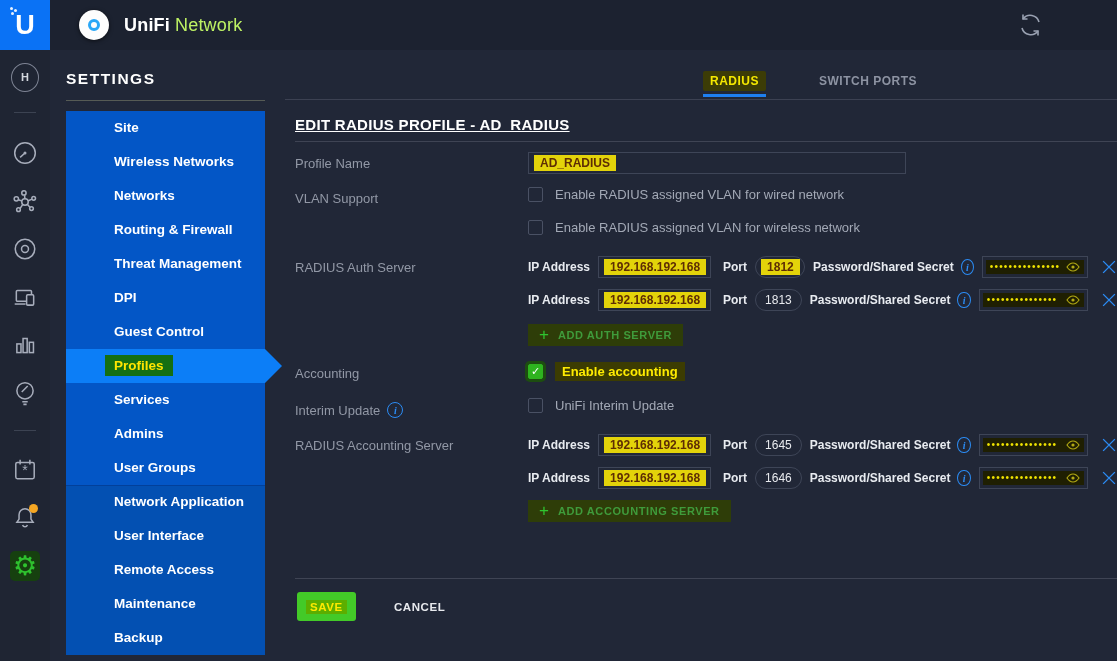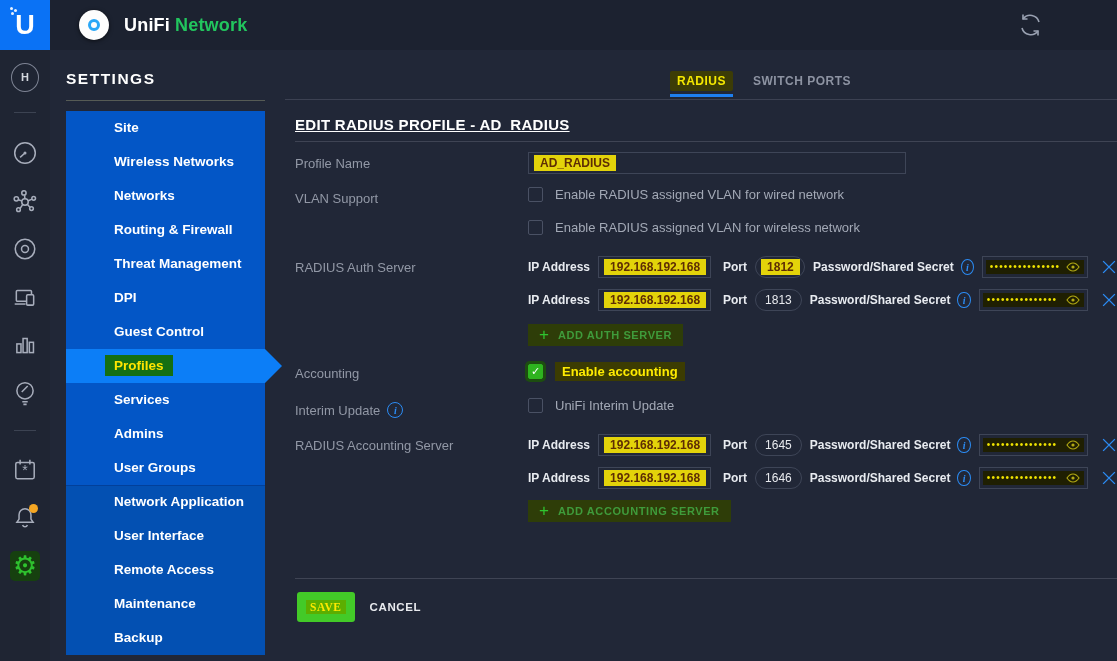--- a/index.html
+++ b/index.html
@@ -16,21 +16,21 @@
              display:flex; align-items:center; justify-content:center; cursor:pointer; }
   .logo-u { color:#fff; font-size:27px; font-weight:700; position:relative; }
   .logo-u::before { content:''; position:absolute; left:-4px; top:2px; width:3px; height:3px;
                     border-radius:50%; background:#fff; box-shadow:3px -3px 0 0 #fff, -1px -5px 0 0 #fff; opacity:.9; }
   .brand { position:absolute; left:79px; top:10px; display:flex; align-items:center; gap:15px; }
   .ap-icon { width:30px; height:30px; background:#fdfdfd; border-radius:50%;
              display:flex; align-items:center; justify-content:center; box-shadow:0 1px 4px rgba(0,0,0,.6); }
   .ap-ring { width:12px; height:12px; border:3.5px solid #2aa7f7; border-radius:50%; }
   .brand-text { color:#fff; font-size:18px; letter-spacing:.2px; }
   .brand-text b { font-weight:700; margin-right:5px; }
-  .brand-text .lite { color:#22c55e; font-weight:700; }
+  .brand-text .lite { color:#bef264; font-weight:400; }
   .hdr-right { position:absolute; right:20px; top:7px; display:flex; align-items:flex-start; gap:16px;flex-direction:column; }
   .refresh { cursor:pointer; margin-top:6px; }
   .site-switch { display:flex; flex-direction:column; cursor:pointer; }
   .site-label { color:#8b93a6; font-size:9.5px; letter-spacing:.8px; }
   .site-value { color:#e2e5ea; font-size:14.5px; display:flex; align-items:center; gap:9px; }
   .chev { width:8px; height:8px; border-right:1.8px solid #aeb4c2; border-bottom:1.8px solid #aeb4c2;
           transform:rotate(45deg); margin-top:-4px; }
 
   
   .rail { position:absolute; left:0; top:50px; width:50px; height:611px; background:#1f2533; }
@@ -55,21 +55,21 @@
         font-weight:600; cursor:pointer; position:relative; white-space:nowrap; }
   .mi.g2 { background:#0350b2; }
   .mi.g2-first { box-shadow:inset 0 1px 0 #02409a; }
   .mi.active { background:#0c7ef7; }
   .mi.active::after { content:''; position:absolute; right:-17px; top:0;
         border-left:17px solid #0c7ef7; border-top:17px solid transparent; border-bottom:17px solid transparent; }
   .mk-green { background:#156f12; color:#ffe400; padding:3px 9px; margin-left:-9px; font-weight:700; }
 
   
   .tabs { position:absolute; left:620px; top:24px; display:flex; gap:20px; align-items:center; }
-  .tab { font-size:12px; font-weight:700; letter-spacing:.5px; color:#8d93a2; cursor:pointer; position:relative; }
+  .tab { font-size:12px; font-weight:700; letter-spacing:.5px; color:#8d93a2; cursor:pointer; position:relative;margin-left:33px; }
   .tab.active .tab-hl { background:#3c3c06; color:#f5e800; padding:3px 7px; border-radius:2px; }
   .tab.active::after { content:''; position:absolute; left:0; right:0; bottom:-9px; height:3px; background:#1e7ff0; }
   .tabs-divider { position:absolute; left:235px; right:0; top:49px; height:1px; background:#3c4152; }
 
   
   .content { position:absolute; left:245px; top:60px; right:0; bottom:0; }
   .page-heading { position:absolute; left:0; top:6px; color:#fff; font-size:15px; font-weight:700; letter-spacing:.3px;text-decoration:underline; }
   .heading-hr { position:absolute; left:0; right:0; top:31px; height:1px; background:#3f4454; }
 
   .form-row { position:absolute; left:0; right:0; height:26px; }
@@ -104,23 +104,23 @@
   .pwd-dots { color:#f0e400; font-size:10px; letter-spacing:1.2px; line-height:10px; }
   .x-btn { margin-left:13px; cursor:pointer; display:flex; }
 
   .add-link { display:inline-flex; align-items:center; gap:9px; background:#2e3d08; padding:5px 11px;
               cursor:pointer; }
   .add-plus { color:#2fc42f; font-size:17px; font-weight:400; line-height:12px; }
   .add-text { color:#3f9b3b; font-size:11px; font-weight:700; letter-spacing:.6px; }
 
   .bottom-hr { position:absolute; left:0; right:0; top:468px; height:1px; background:#3f4454; }
   .actions { position:absolute; left:2px; top:482px; display:flex; align-items:center; }
-  .save-btn { background:#43ca28; border:none; border-radius:3px; padding:7px 9px; cursor:pointer;font-family:Liberation Serif, serif; }
+  .save-btn { background:#43ca28; border:none; border-radius:3px; padding:7px 9px; cursor:pointer; }
   .save-btn span { background:#5cae00; color:#ffe900; font-weight:700; font-size:11.5px; letter-spacing:.6px; padding:1px 4px; }
-  .cancel-btn { color:#e8eaee; font-weight:700; font-size:11.5px; letter-spacing:.6px; margin-left:15px; cursor:pointer; }
+  .cancel-btn { color:#e8eaee; font-weight:700; font-size:11.5px; letter-spacing:.6px; margin-left:38px; cursor:pointer; }
 
   svg { display:block; }
 </style>
 </head>
 <body>
 
 <div class="header">
   <div class="logo-sq">
     <span class="logo-u">U</span>
   </div>

